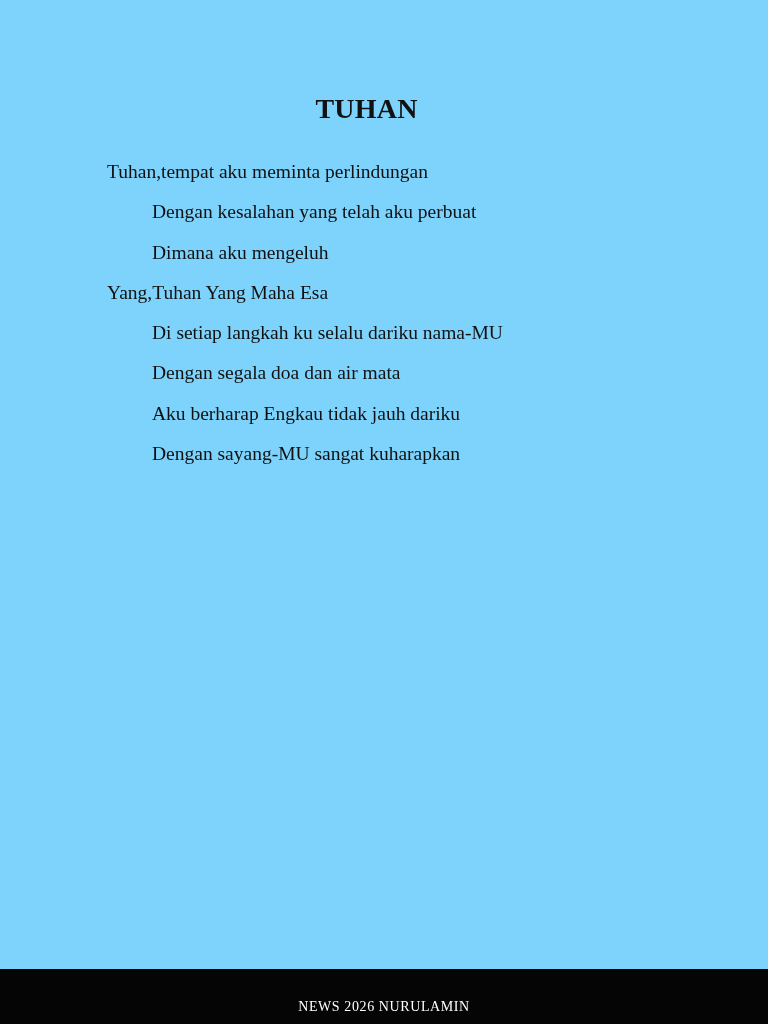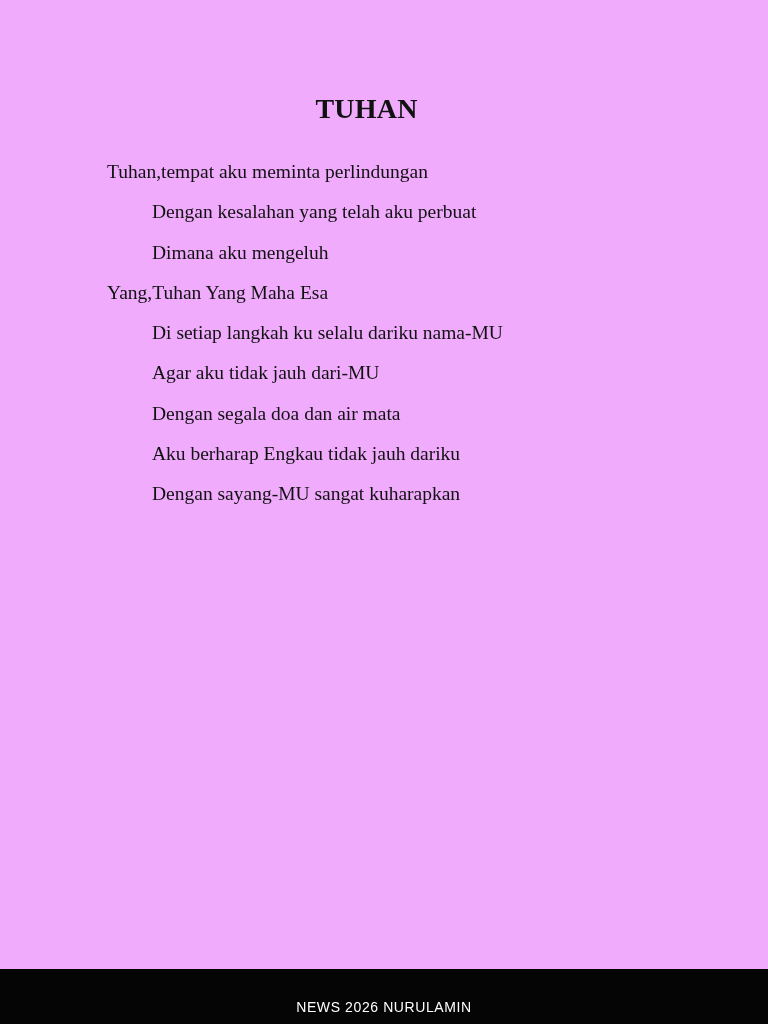--- a/index.html
+++ b/index.html
@@ -14,21 +14,21 @@
       overflow: hidden;
       font-family: "Liberation Serif", "DejaVu Serif", serif;
       color: #111111;
     }
     .page {
       position: absolute;
       left: 0;
       top: 0;
       width: 768px;
       height: 969px;
-      background: #f0abfc;
+      background: #7dd3fc;
     }
     .title {
       position: absolute;
       top: 92px;
       left: 0;
       width: 733px;
       text-align: center;
       font-weight: bold;
       font-size: 28px;
       line-height: 34px;
@@ -58,38 +58,37 @@
       top: 969px;
       width: 768px;
       height: 55px;
       background: #050505;
       display: flex;
       align-items: center;
       justify-content: center;
     }
     .footer-text {
       color: #ffffff;
-      font-family: Liberation Sans, sans-serif;
+      font-family: Liberation Serif, serif;
       font-size: 14px;
       letter-spacing: 0.6px;
       margin-top: 20px;
     }
   </style>
 </head>
 <body>
 
 <div class="page">
   <h1 class="title">TUHAN</h1>
   <ul class="poem">
     <li class="line">Tuhan,tempat aku meminta perlindungan</li>
     <li class="line indent">Dengan kesalahan yang telah aku perbuat</li>
     <li class="line indent">Dimana aku mengeluh</li>
     <li class="line">Yang,Tuhan Yang Maha Esa</li>
     <li class="line indent">Di setiap langkah ku selalu dariku nama-MU</li>
-    <li class="line indent">Agar aku tidak jauh dari-MU</li>
     <li class="line indent">Dengan segala doa dan air mata</li>
     <li class="line indent">Aku berharap Engkau tidak jauh dariku</li>
     <li class="line indent">Dengan sayang-MU sangat kuharapkan</li>
   </ul>
 </div>
 
 <div class="footer">
   <span class="footer-text">NEWS 2026 NURULAMIN</span>
 </div>
 

